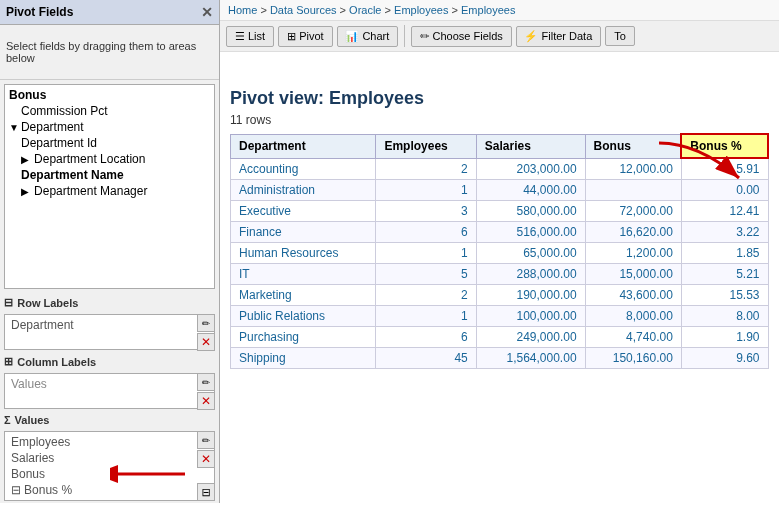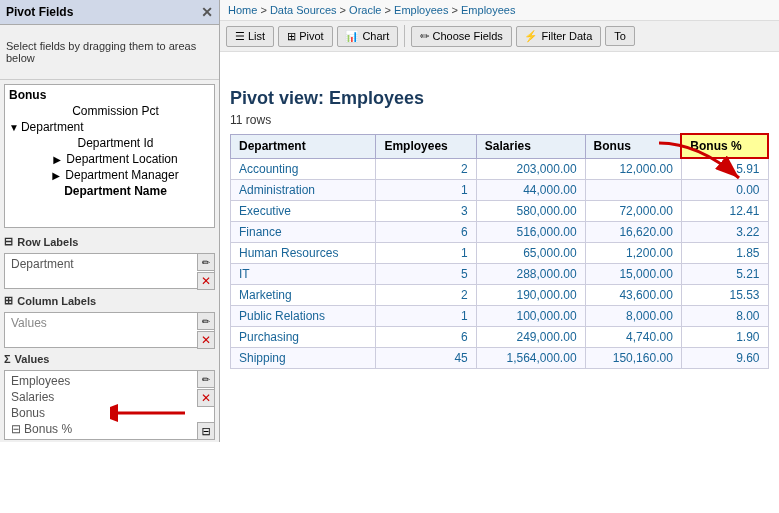--- a/index.html
+++ b/index.html
@@ -6,21 +6,21 @@
     body { font-family: Arial, sans-serif; font-size: 12px; background: #fff; display: flex; height: 513px; overflow: hidden; }
 
     
     .left-panel {
       width: 220px;
       min-width: 220px;
       border-right: 1px solid #aaa;
       background: #f0f0f0;
       display: flex;
       flex-direction: column;
-      height: 442px;
+      height: 503px;
       overflow: hidden;
     }
     .left-header {
       background: #d0d8e8;
       padding: 4px 6px;
       font-weight: bold;
       font-size: 12px;
       display: flex;
       justify-content: space-between;
       align-items: center;
@@ -46,21 +46,21 @@
       margin: 4px;
       background: #fff;
       padding: 2px;
       font-size: 12px;
     }
     .tree-item {
       padding: 1px 2px;
       cursor: default;
     }
     .tree-item.bold { font-weight: bold; }
-    .tree-item.indent1 { padding-left: 14px; text-align: center; }
+    .tree-item.indent1 { padding-left: 14px; }
     .tree-item .arrow { font-size: 10px; margin-right: 2px; }
 
     .section-label {
       padding: 3px 4px;
       font-size: 11px;
       font-weight: bold;
       color: #333;
       display: flex;
       align-items: center;
       gap: 4px;
@@ -223,22 +223,22 @@
     <span class="left-header-close">✕</span>
   </div>
   <div class="left-desc">Select fields by dragging them to areas below</div>
 
   <div class="fields-tree">
     <div class="tree-item bold">Bonus</div>
     <div class="tree-item indent1">Commission Pct</div>
     <div class="tree-item"><span class="arrow">▼</span>Department</div>
     <div class="tree-item indent1">Department Id</div>
     <div class="tree-item indent1"><span class="arrow">▶</span> Department Location</div>
+    <div class="tree-item indent1 bold">Department Name</div>
     <div class="tree-item indent1"><span class="arrow">▶</span> Department Manager</div>
-    <div class="tree-item indent1 bold">Department Name</div>
   </div>
 
   <div class="section-label">
     <span>⊟</span>
     <span>Row Labels</span>
   </div>
   <div class="drop-area-container">
     <div class="drop-area">
       <div class="drop-area-row">Department</div>
     </div>

